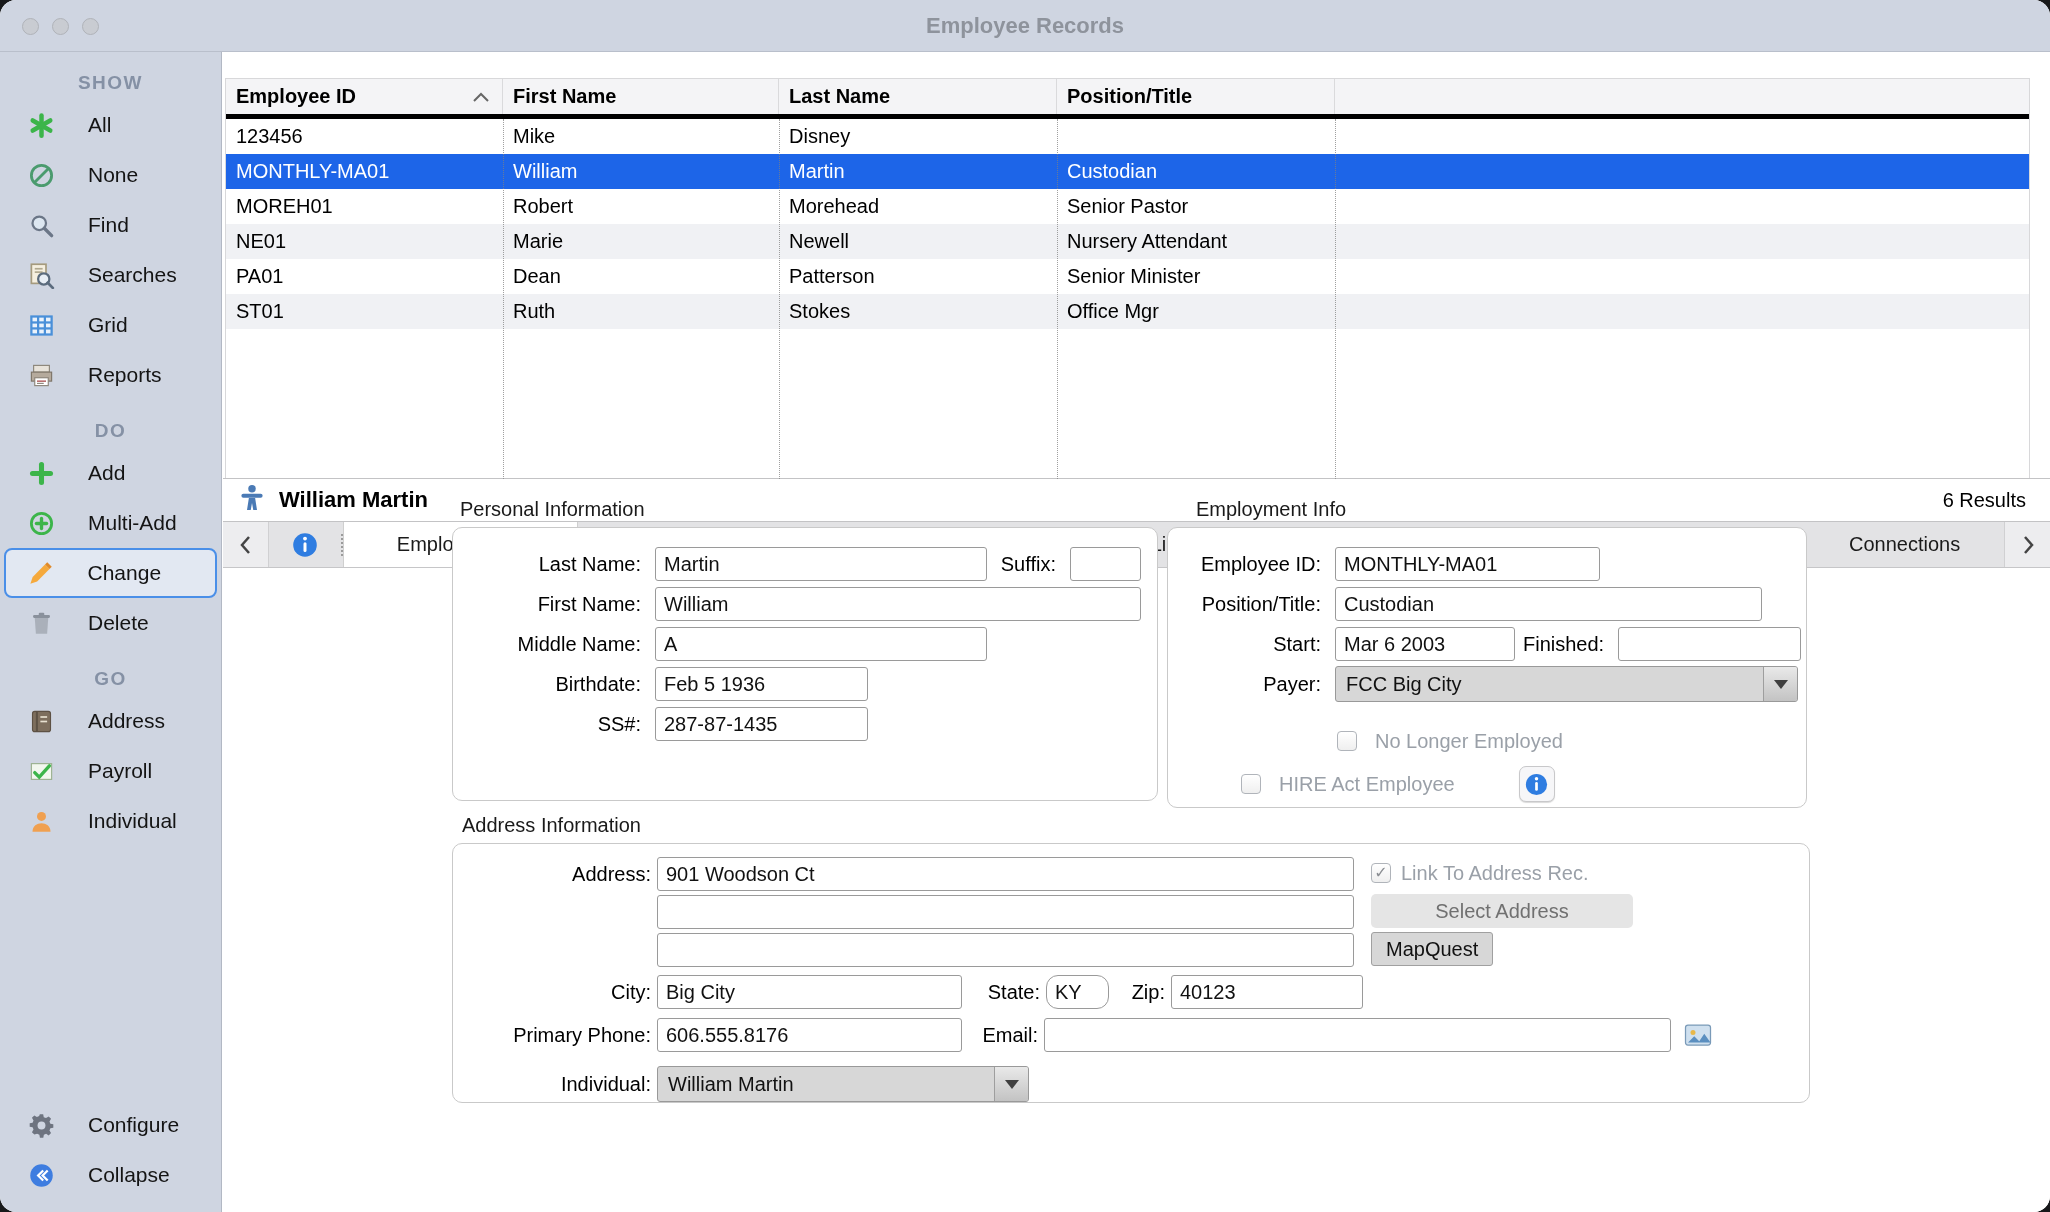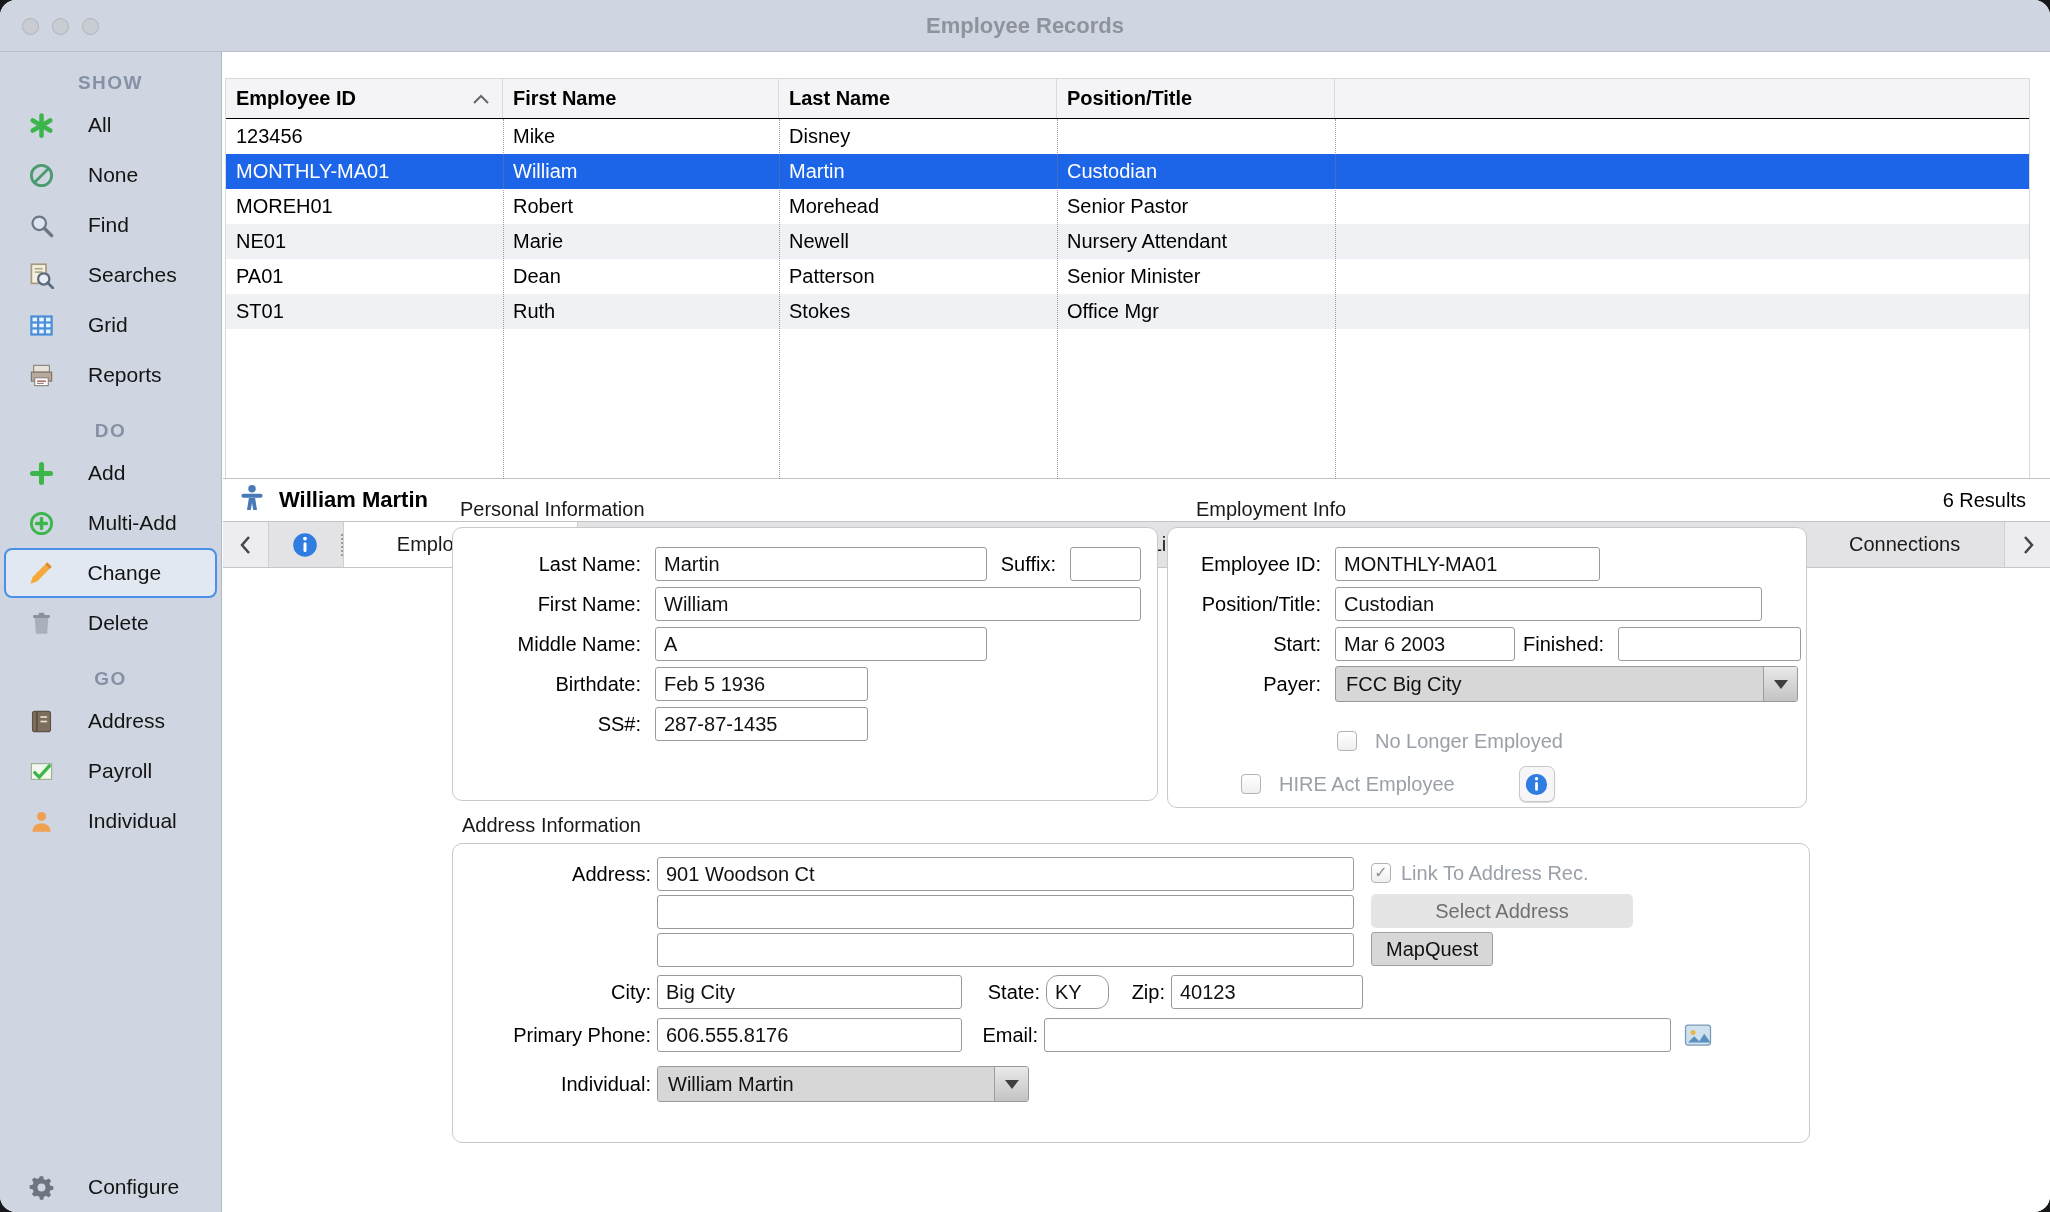--- a/index.html
+++ b/index.html
@@ -21,21 +21,21 @@
   .sb-ico { width:30px; height:30px; flex:0 0 30px; display:flex; align-items:center; justify-content:center; }
   .sb-ico svg { width:27px; height:27px; }
   .sb-spacer { flex:1; }
   .sb-bottom { margin-bottom:12px; }
 
   
   .main { position:absolute; top:52px; left:223px; right:0; bottom:0; background:#fff; }
 
   
   .etable { position:absolute; left:2px; top:26px; width:1805px; border:1px solid #d8d8da; border-bottom:0; }
-  .thead { display:flex; height:40px; background:#f4f4f6; border-bottom:1px solid #000000; }
+  .thead { display:flex; height:40px; background:#f4f4f6; border-bottom:5px solid #000000; }
   .th { display:flex; align-items:center; padding-left:10px; font-weight:700; font-size:20px; color:#000; border-right:1px solid #dadadc; }
   .c1 { width:277px; } .c2 { width:276px; } .c3 { width:278px; } .c4 { width:278px; } .c5 { flex:1; border-right:none; }
   .sort-caret { margin-left:auto; margin-right:12px; }
   .tbody { position:relative; height:360px; background:#fff; }
   .tr { display:flex; height:35px; line-height:34px; }
   .tr.alt { background:#f0f1f4; }
   .tr.selected { background:#1d65e8; color:#fff; }
   .td { padding-left:10px; font-size:20px; white-space:nowrap; overflow:hidden; }
   .vline { position:absolute; top:0; bottom:0; width:0; border-right:1px dotted #818181; z-index:2; pointer-events:none; opacity:.75; }
 
@@ -54,21 +54,21 @@
   .tab { flex:1; display:flex; align-items:center; justify-content:center; font-size:20px; color:#1a1a1a; white-space:nowrap; }
   .tab.selected { flex:1.35; background:#fff; border-left:1px solid #cfcfcf; border-right:1px solid #cfcfcf; }
   .tab.wide { flex:1.15; }
   .tabsep { width:0; border-left:2px dotted #9b9b9b; height:22px; align-self:center; }
 
   
   .grp-label { position:absolute; font-size:20px; color:#1a1a1a; }
   .grp { position:absolute; border:1px solid #c9c9c9; border-radius:10px; background:#fff; }
   .pgrp { left:229px; top:475px; width:706px; height:274px; padding:18px 16px 0 8px; }
   .egrp { left:944px; top:475px; width:640px; height:281px; padding:18px 8px 0 8px; }
-  .agrp { left:229px; top:791px; width:1358px; height:300px; padding:13px 24px 0 8px; }
+  .agrp { left:229px; top:791px; width:1358px; height:260px; padding:13px 24px 0 8px; }
   .frow { display:flex; align-items:center; height:36px; margin-bottom:4px;gap:8px; }
   .arow { display:flex; align-items:center; height:34px; margin-bottom:4px; }
   .flabel { text-align:right; font-size:20px; color:#000; flex:0 0 auto; }
   .pl { width:180px; } .el { width:145px; } .al { width:190px; }
   .tinput { height:34px; border:1px solid #9a9a9a; border-radius:3px; font-family:inherit; font-size:20px; color:#111; padding:0 8px; margin-left:6px; background:#fff; }
   .mla { margin-left:auto; }
   .dropdown { height:36px; margin-left:6px; background:#d7d7d7; border:1px solid #999; border-radius:3px; display:flex; align-items:center; overflow:hidden; }
   .dd-value { flex:1; padding-left:10px; font-size:20px; color:#111; white-space:nowrap; }
   .dd-btn { width:34px; align-self:stretch; border-left:1px solid #9e9e9e; background:linear-gradient(#e9e9e9,#c3c3c3); display:flex; align-items:center; justify-content:center; }
   .dd-btn::after { content:""; border-left:7px solid transparent; border-right:7px solid transparent; border-top:9px solid #3f3f3f; }
@@ -247,20 +247,29 @@
 
     <div class="sb-item">
       <span class="sb-ico">
           <svg viewBox="0 0 24 24">
             <path fill="#6e7480" d="M10.5 2h3l.5 2.6 2 .8L18.4 4l2.1 2.1-1.4 2.3.8 2 2.6.5v3l-2.6.5-.8 2 1.4 2.3-2.1 2.1-2.3-1.4-2 .8-.5 2.6h-3l-.5-2.6-2-.8L5.6 20l-2.1-2.1 1.4-2.3-.8-2L1.5 13v-3l2.6-.5.8-2L3.5 5.2 5.6 3l2.3 1.4 2-.8Z"></path>
             <circle cx="12" cy="12" r="3.5" fill="#cfd5e1"></circle>
           </svg>
         </span>
       <span>Configure</span>
     </div>
+    <div class="sb-item sb-bottom">
+      <span class="sb-ico">
+          <svg viewBox="0 0 24 24">
+            <circle cx="12" cy="12" r="10" fill="#3e7de0"></circle>
+            <path d="M13.5 7.5 L9 12 l4.5 4.5 M17.5 7.5 L13 12 l4.5 4.5" stroke="#fff" stroke-width="2" fill="none"></path>
+          </svg>
+        </span>
+      <span>Collapse</span>
+    </div>
   </div>
 
   <div class="main">
 
     <div class="etable">
       <div class="thead">
         <div class="th c1">
           <span>Employee ID</span>
           <svg class="sort-caret" width="18" height="12" viewBox="0 0 18 12">
               <path d="M2 10 L9 3 L16 10" stroke="#666" stroke-width="2" fill="none"></path>

